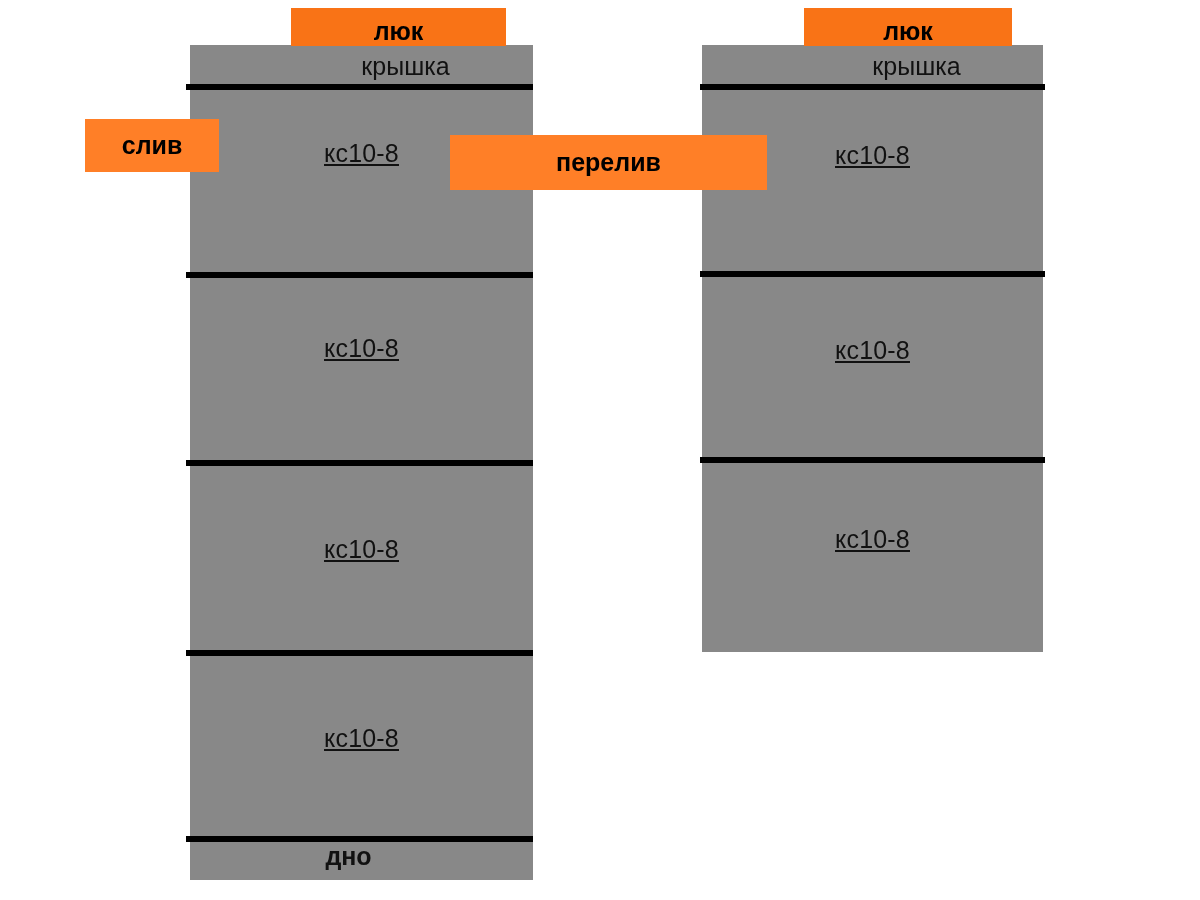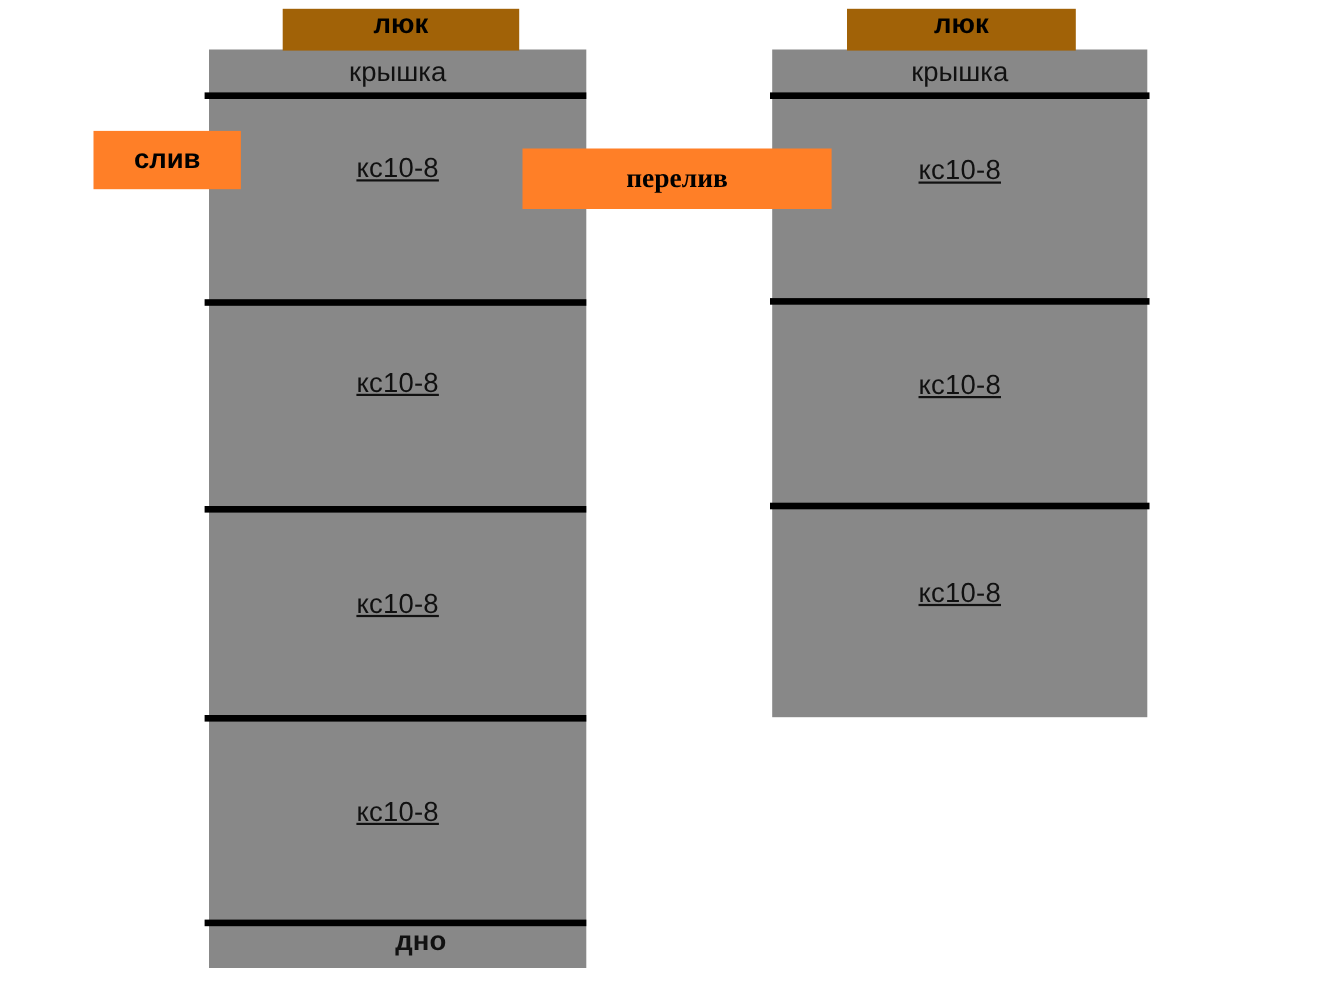--- a/index.html
+++ b/index.html
@@ -46,42 +46,44 @@
     text-decoration: underline;
   }
   .cap-label {
     position: absolute;
     color: #111111;
     font-size: 25px;
     font-weight: 400;
     text-align: center;
     white-space: nowrap;
     font-family: "Liberation Sans", sans-serif;
+    margin-left: 44px;
   }
   .bottom-label {
     position: absolute;
     color: #111111;
     font-size: 25px;
     font-weight: 700;
     text-align: center;
     white-space: nowrap;
     font-family: "Liberation Sans", sans-serif;
   }
 
   
   .hatch {
     position: absolute;
-    background: #a16207;
+    background: #f97316;
     display: flex;
-    align-items: flex-start;
+    align-items: flex-end;
     justify-content: center;
     color: #000000;
     font-size: 25px;
     font-weight: 700;
     font-family: "Liberation Sans", sans-serif;
+    margin-left: 34px;
   }
 
   
   .pipe {
     position: absolute;
     background: #ff7f27;
     display: flex;
     align-items: center;
     justify-content: center;
     color: #000000;
@@ -103,21 +105,21 @@
   <div class="divider" style="left:186px; top:272px; width:347px;"></div>
   <div class="divider" style="left:186px; top:460px; width:347px;"></div>
   <div class="divider" style="left:186px; top:650px; width:347px;"></div>
   <div class="divider" style="left:186px; top:836px; width:347px;"></div>
 
   <div class="ring-label" style="left:190px; top:139px; width:343px;">кс10-8</div>
   <div class="ring-label" style="left:190px; top:334px; width:343px;">кс10-8</div>
   <div class="ring-label" style="left:190px; top:535px; width:343px;">кс10-8</div>
   <div class="ring-label" style="left:190px; top:724px; width:343px;">кс10-8</div>
 
-  <div class="bottom-label" style="left:190px; top:842px; width:317px;padding-left:34px;">дно</div>
+  <div class="bottom-label" style="left:190px; top:842px; width:317px;">дно</div>
 
   <div class="column" style="left:702px; top:45px; width:341px; height:607px;"></div>
 
   <div class="cap-label" style="left:702px; top:52px; width:341px;">крышка</div>
 
   <div class="divider" style="left:700px; top:84px; width:345px;"></div>
   <div class="divider" style="left:700px; top:271px; width:345px;"></div>
   <div class="divider" style="left:700px; top:457px; width:345px;"></div>
 
   <div class="ring-label" style="left:702px; top:141px; width:341px;">кс10-8</div>
@@ -129,17 +131,17 @@
   </div>
 
   <div class="hatch" style="left:770px; top:8px; width:208px; height:38px;">
     <span>люк</span>
   </div>
 
   <div class="pipe" style="left:85px; top:119px; width:134px; height:53px;">
     <span>слив</span>
   </div>
 
-  <div class="pipe" style="left:475px; top:135px; width:281px; height:55px;font-family:Liberation Serif, serif;">
+  <div class="pipe" style="left:450px; top:135px; width:317px; height:55px;">
     <span>перелив</span>
   </div>
 
 </div>
 
 </body></html>

